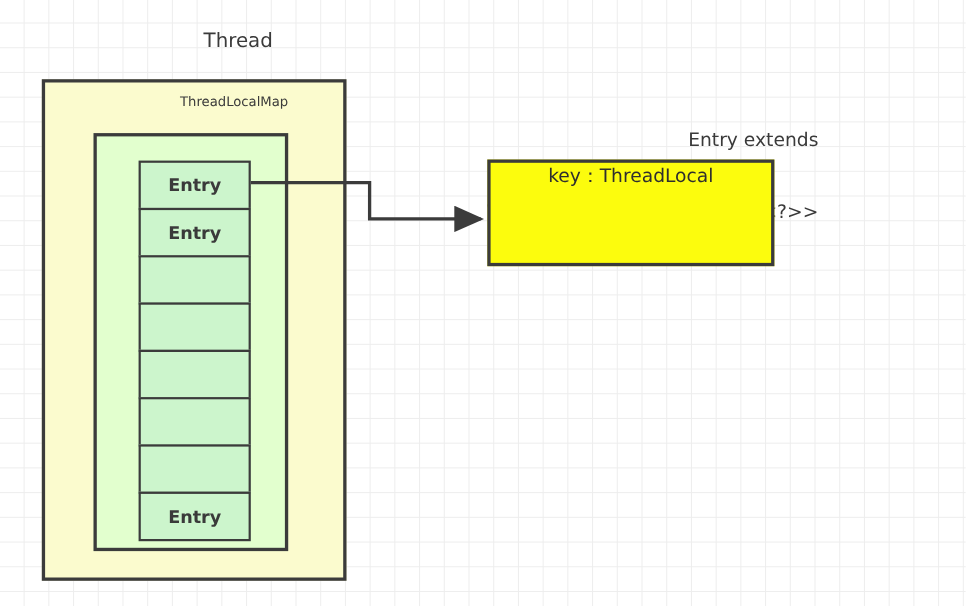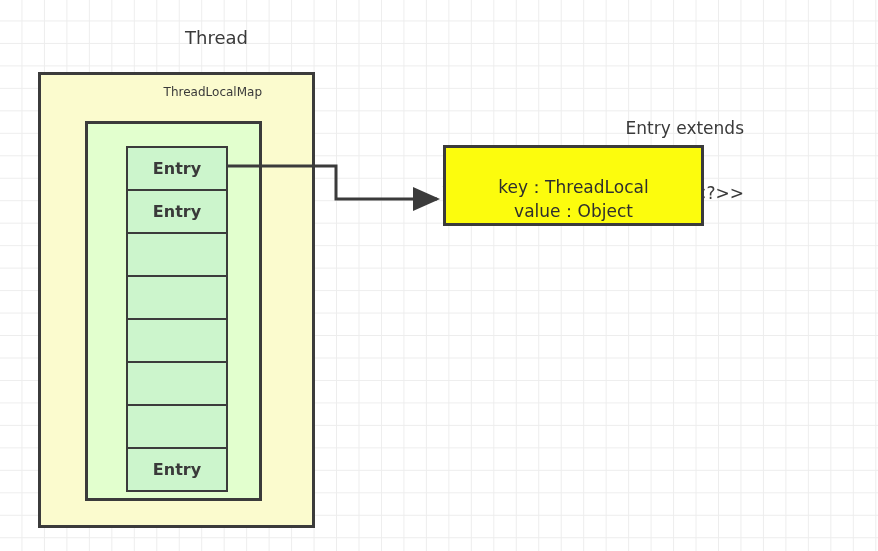--- a/index.html
+++ b/index.html
@@ -99,28 +99,28 @@
     width: 340px;
     font-size: 17px;
   }
 
   
   .obj-box {
     position: absolute;
     left: 443px;
     top: 145px;
     width: 261px;
-    height: 81px;
+    height: 97px;
     background: #FCFC0D;
     border: 3px solid #3b3b3b;
     box-sizing: border-box;
     display: flex;
     flex-direction: column;
     align-items: center;
-    justify-content: flex-end;
+    justify-content: flex-start;
   }
   .obj-line {
     font-size: 17px;
     color: #2e2e2e;
     white-space: pre;
     line-height: 1.42;
   }
 
   
   .connector {
@@ -154,21 +154,20 @@
     <div class="entry-cell">Entry</div>
   </div>
 
   <div class="lbl entry-ext-title">
     <div>Entry extends</div>
     <div>WeakReference&lt;ThreadLocal&lt;?&gt;&gt;</div>
   </div>
 
   <div class="obj-box">
     <div class="obj-line">key：ThreadLocal</div>
-    <div class="obj-line">value：Object</div>
   </div>
 
   <svg class="connector" viewBox="0 0 878 551" xmlns="http://www.w3.org/2000/svg">
     <defs>
       <marker id="arrowhead" markerWidth="9" markerHeight="8" refX="8" refY="4" orient="auto" markerUnits="strokeWidth">
         <path d="M0,0 L9,4 L0,8 Z" fill="#3b3b3b"></path>
       </marker>
     </defs>
     <polyline points="228,166 336,166 336,199 437,199" fill="none" stroke="#3b3b3b" stroke-width="3" stroke-linejoin="miter" marker-end="url(#arrowhead)"></polyline>
   </svg>

